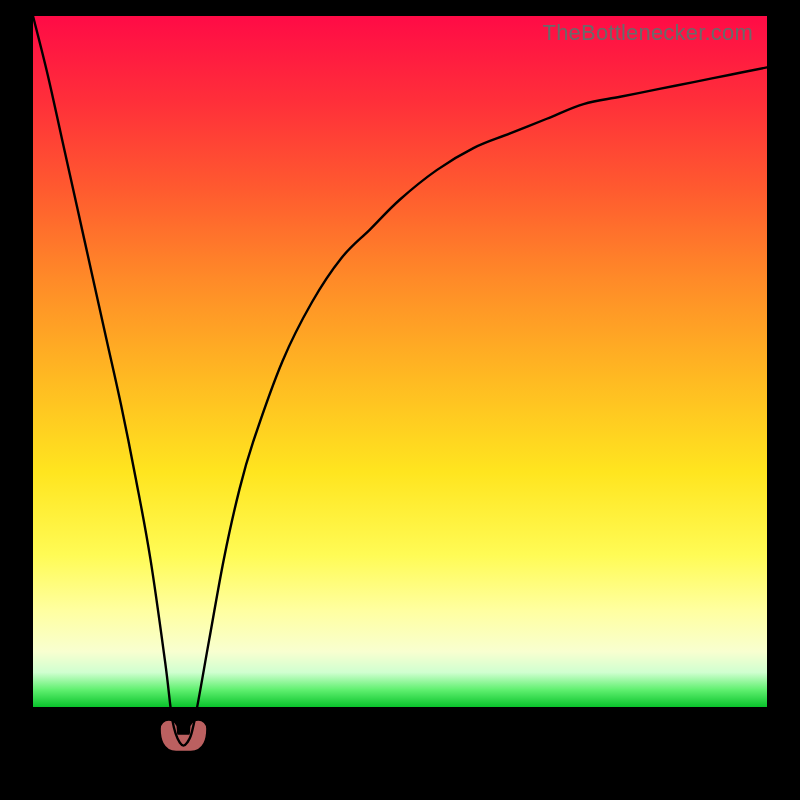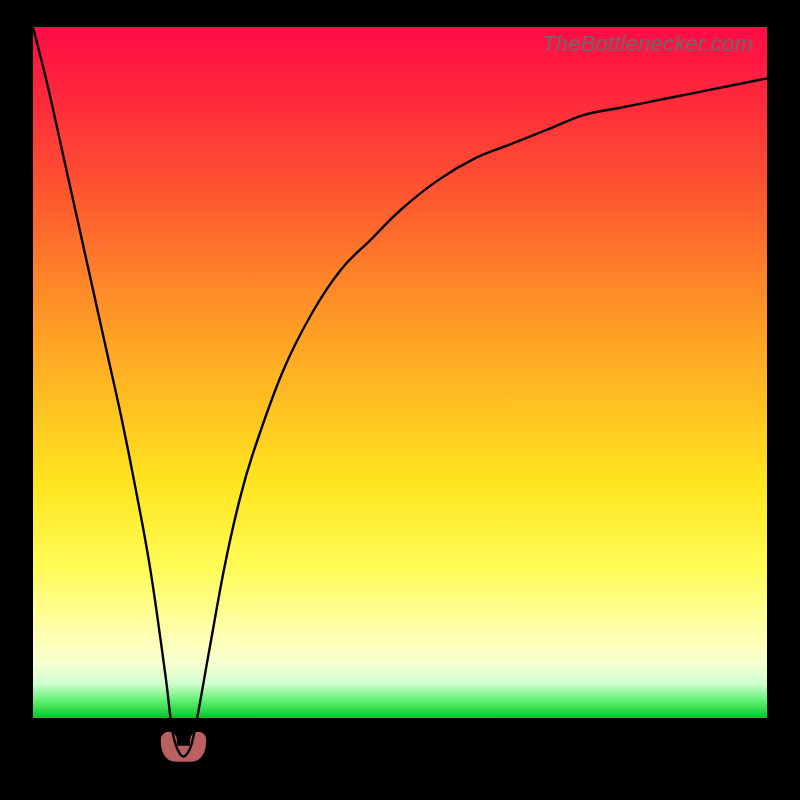--- a/index.html
+++ b/index.html
@@ -13,39 +13,38 @@
   }
   .outer {
     width: 800px;
     height: 800px;
     background: #000;
     position: relative;
   }
   .plot {
     position: absolute;
     left: 33px;
-    top: 27px;
+    top: 16px;
     width: 734px;
     height: 691px;
     background: linear-gradient(
       to bottom,
       #ff0b46 0%,
       #ff2e3a 12%,
       #ff5a2f 25%,
       #ff8a28 38%,
       #ffb822 52%,
       #ffe51f 66%,
       #fffb55 78%,
       #ffffa0 86%,
       #f8ffd0 92%,
       #d0ffd0 95%,
       #60f070 97.5%,
       #09c32b 100%
     );
-    font-style: italic;
   }
   .watermark {
     position: absolute;
     top: 4px;
     right: 14px;
     color: #6a6a6a;
     font-size: 22px;
     font-weight: 500;
     letter-spacing: 0.2px;
     user-select: none;

